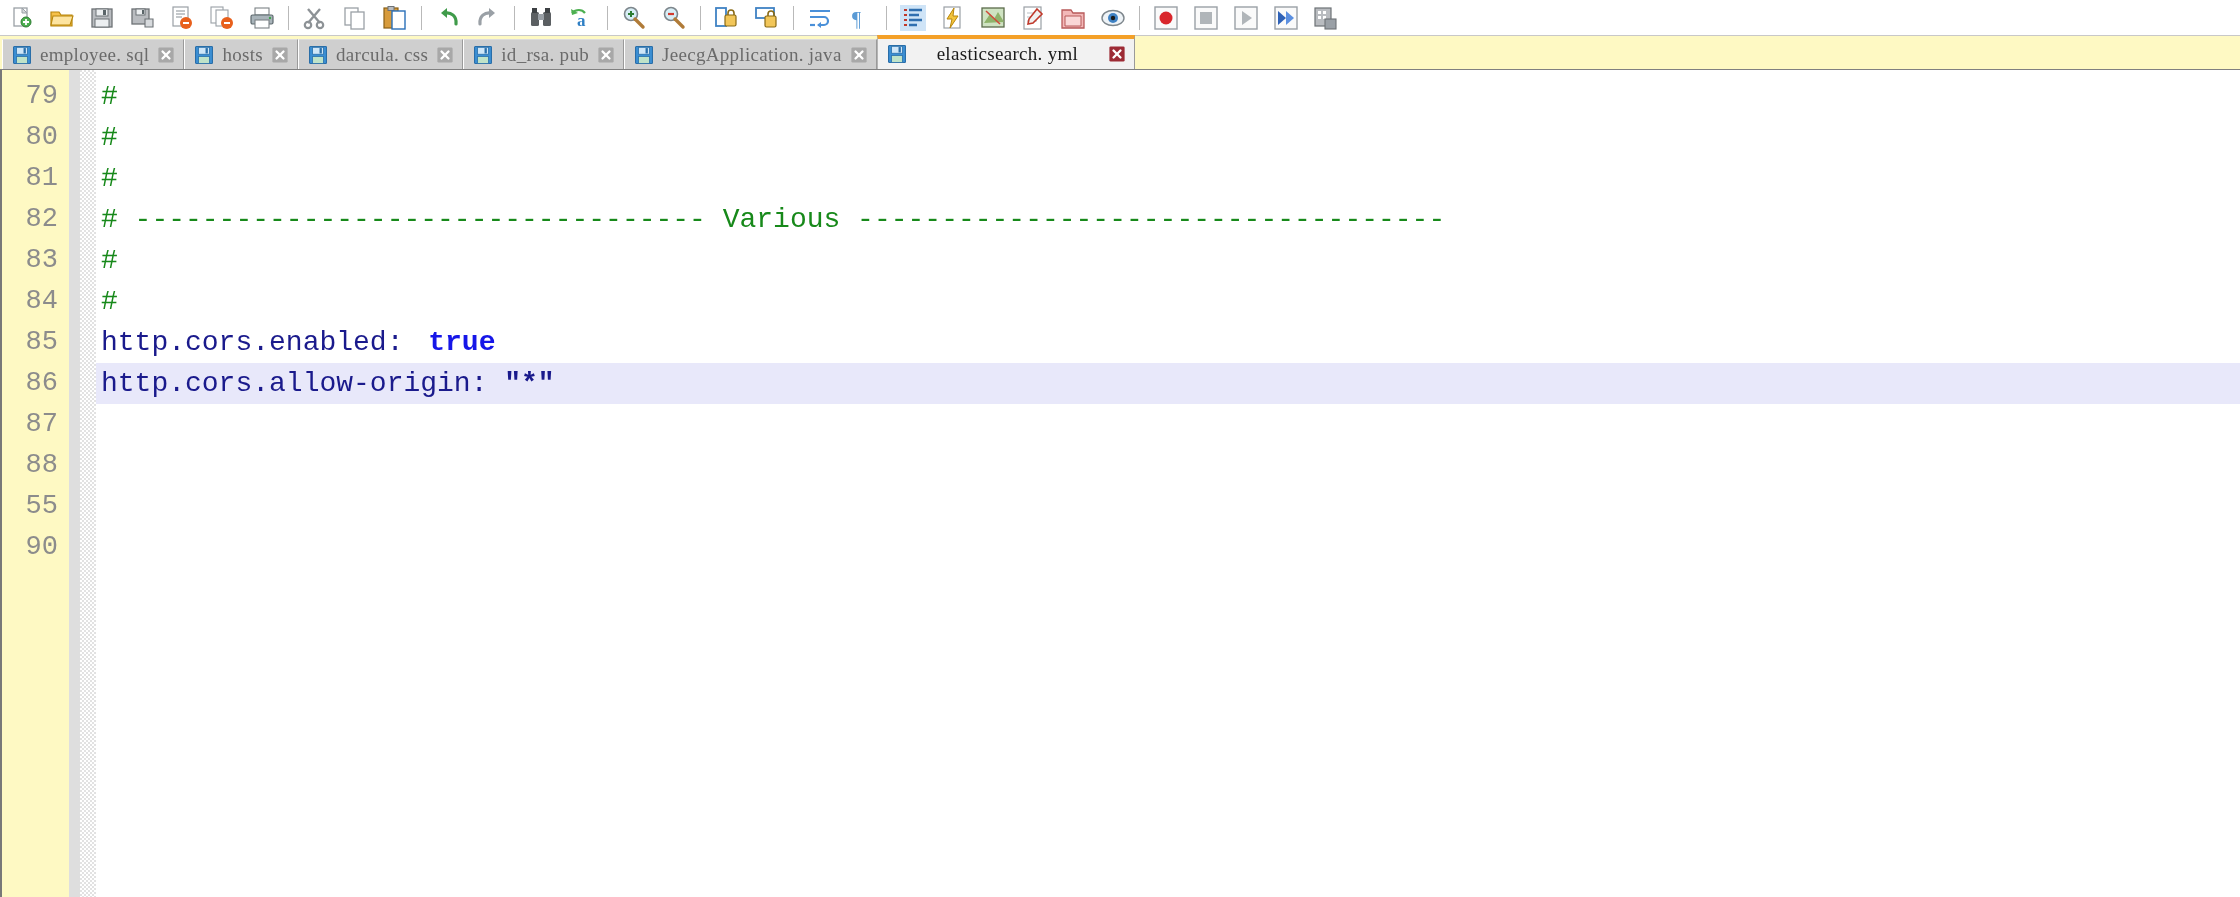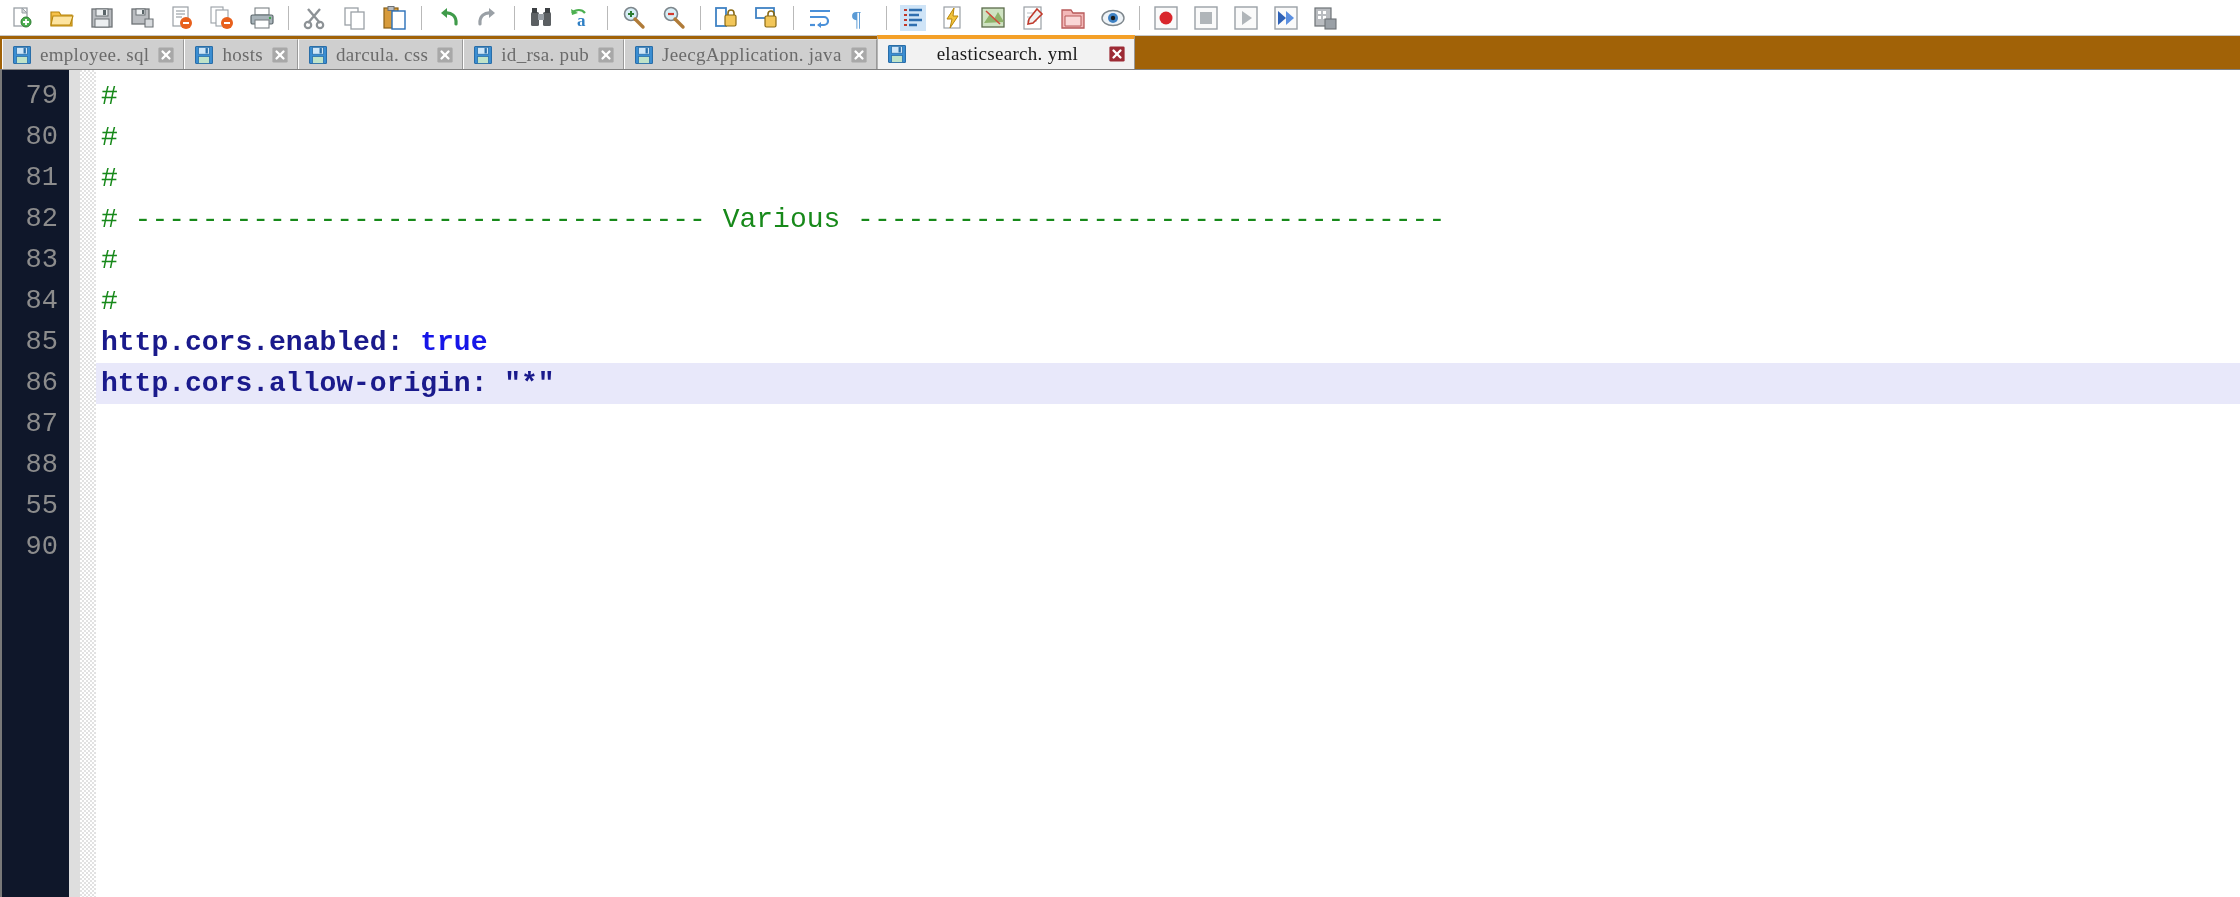--- a/index.html
+++ b/index.html
@@ -37,21 +37,21 @@
     width: 1px;
     height: 24px;
     background: #b9b9b9;
     margin: 0 6px;
     flex: 0 0 auto;
   }
 
   
   #tabbar {
     height: 34px;
-    background: #a16207;
+    background: #fef9c3;
     display: flex;
     align-items: flex-end;
     box-sizing: border-box;
     padding-left: 2px;
     border-bottom: 1px solid #808080;
     position: relative;
   }
   .tab {
     height: 30px;
     display: flex;
@@ -93,21 +93,21 @@
     height: 827px;
     background: #ffffff;
     display: flex;
     overflow: hidden;
     border-left: 2px solid #787878;
     box-sizing: border-box;
   }
   #gutter {
     width: 78px;
     flex: 0 0 auto;
-    background: #0f172a;
+    background: #fef9c3;
     text-align: right;
     padding-top: 6px;
     box-sizing: border-box;
     position: relative;
   }
   #gutter::after {
     content: "";
     position: absolute;
     top: 0; right: 0; bottom: 0;
     width: 11px;
@@ -142,22 +142,22 @@
     font-size: 28px;
     white-space: pre;
     padding-left: 5px;
     color: #1a8b1a;
   }
   .codeline.current {
     background: #e8e8fa;
     width: 2160px;
   }
   .tok-comment { color: #17891a; }
-  .tok-key { color: #1a1a8c; font-weight: bold; }
-  .tok-bool { color: #1616e8; font-weight: bold; }
+  .tok-key { color: #1a1a8c; font-weight: normal; }
+  .tok-bool { color: #1616e8; font-weight: bold; margin-left: 8px; }
   .tok-string { color: #1a1a8c; font-weight: bold; }
 </style>
 </head>
 <body>
 
 <div id="toolbar">
     <div class="tb-btn" title="New">
       <span>
         <svg width="26" height="26" viewBox="0 0 26 26" xmlns="http://www.w3.org/2000/svg">
           <rect x="5" y="3" width="13" height="18" fill="#fff" stroke="#9aa0a6" stroke-width="1.3"></rect>

